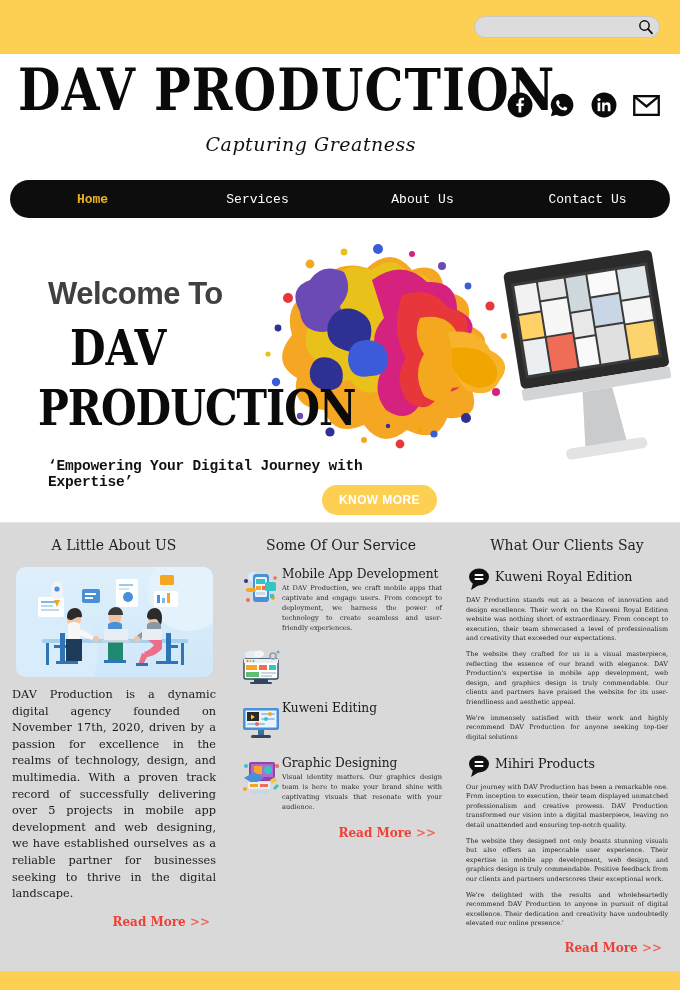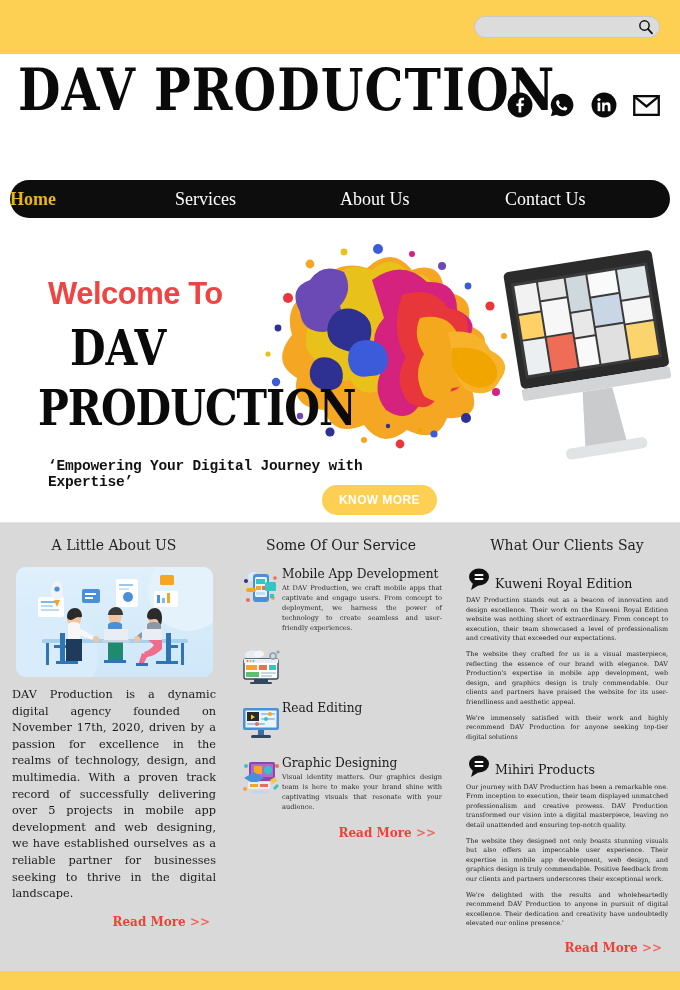--- a/index.html
+++ b/index.html
@@ -49,34 +49,34 @@
   .social { position: absolute; right: 20px; top: 38px; display: flex; gap: 16px; align-items: center; }
   .social svg { display: block; }
 
   
   .navwrap { padding: 0 10px; }
   .nav {
     height: 38px; background: #0d0d0d; border-radius: 19px;
     display: flex; align-items: center;
   }
   .nav a {
-    flex: 1; text-decoration: none;
-    font-size: 18px; color: #ffffff; font-family: Liberation Serif, serif;
+    flex: 1; text-align: center; text-decoration: none;
+    font-size: 13px; color: #ffffff; font-family: Liberation Mono, monospace;
   }
   .nav a.active { color: #e8b322; font-weight: 700; }
 
   
   .hero {
     position: relative; height: 305px; background: #ffffff; overflow: hidden;
     border-bottom: 1px solid #e6e6e6;
   }
   .hero-text { position: absolute; left: 48px; top: 58px; width: 390px; }
   .hero-welcome {
     font-family: "Liberation Sans", sans-serif; font-weight: 700;
-    font-size: 31px; color: #ef4444; letter-spacing: -0.5px;
+    font-size: 31px; color: #404040; letter-spacing: -0.5px;
   }
   .hero-brand {
     font-family: "DejaVu Serif", serif; font-weight: 700;
     font-size: 41px; color: #0a0a0a; line-height: 1.22;
     transform: scaleY(1.2); transform-origin: left top;
     margin-top: 6px; margin-left: 22px;
   }
   .hero-brand .l2 { margin-left: -32px; letter-spacing: -1px; }
   .hero-slogan {
     font-family: Liberation Mono, monospace; font-weight: 700;
@@ -125,21 +125,21 @@
     font-family: "DejaVu Serif", serif; font-size: 12.2px; color: #1b1b1b;
     margin-bottom: 2px;
   }
   .svc-desc {
     font-family: "DejaVu Serif", serif; font-size: 6.6px; line-height: 1.52;
     color: #2a2a2a; text-align: justify;
   }
   .svc-readmore { margin-top: 14px; }
 
   .tst { margin-bottom: 11px; }
-  .tst-head { display: flex; align-items: center; gap: 3px; margin-bottom: 1px; }
+  .tst-head { display: flex; align-items: flex-start; gap: 3px; margin-bottom: 1px; }
   .tst-name {
     font-family: "DejaVu Serif", serif; font-size: 12.6px; color: #1b1b1b;
     position: relative; top: 2px;
   }
   .tst-p {
     font-family: "DejaVu Serif", serif; font-size: 6.4px; line-height: 1.5;
     color: #242424; text-align: justify; margin-bottom: 6px;
   }
 
   
@@ -167,20 +167,21 @@
           <circle cx="10" cy="10" r="6.2" fill="none" stroke="#111" stroke-width="2"></circle>
           <line x1="14.6" y1="14.6" x2="20" y2="20.4" stroke="#111" stroke-width="2.4" stroke-linecap="round"></line>
         </svg>
       </span>
     </div>
   </div>
 
   <div class="logoband">
     <div class="brand">
       <div class="brand-name">DAV PRODUCTION</div>
+      <div class="brand-tag">Capturing Greatness</div>
     </div>
     <div class="social">
       <a href="#">
         <svg width="26" height="26" viewBox="0 0 24 24">
           <circle cx="12" cy="12" r="11.5" fill="#0a0a0a"></circle>
           <path d="M13.2 19v-6h2l.35-2.5H13.2V8.9c0-.72.2-1.2 1.25-1.2h1.3V5.45c-.23-.03-1-.1-1.9-.1-1.9 0-3.2 1.15-3.2 3.27V10.5H8.6V13h2.05v6z" fill="#fff"></path>
         </svg>
       </a>
       <a href="#">
         <svg width="26" height="26" viewBox="0 0 24 24">
@@ -436,21 +437,21 @@
             <circle cx="17" cy="23" r="2" fill="#ef6c57"></circle>
             <rect x="21" y="12" width="14" height="2" rx="1" fill="#9ec8e9"></rect>
             <circle cx="30" cy="13" r="2" fill="#f5a623"></circle>
             <rect x="21" y="17" width="14" height="2" rx="1" fill="#9ec8e9"></rect>
             <circle cx="26" cy="18" r="2" fill="#35c4c4"></circle>
             <rect x="18" y="29" width="6" height="5" fill="#3c6e9b"></rect>
             <rect x="11" y="34" width="20" height="3" rx="1.5" fill="#30475e"></rect>
           </svg>
         </div>
         <div class="svc-body">
-          <div class="svc-title">Read Editing</div>
+          <div class="svc-title">Kuweni Editing</div>
         </div>
       </div>
 
       <div class="svc">
         <div class="svc-ico">
           <svg viewBox="0 0 42 42" width="42" height="42">
             <rect x="9" y="6" width="26" height="19" rx="2" fill="#8e44ad"></rect>
             <rect x="11" y="8" width="22" height="13" fill="#b06ccb"></rect>
             <rect x="14" y="10" width="8" height="8" fill="#f5a623"></rect>
             <circle cx="28" cy="14" r="4" fill="#35c4c4"></circle>

